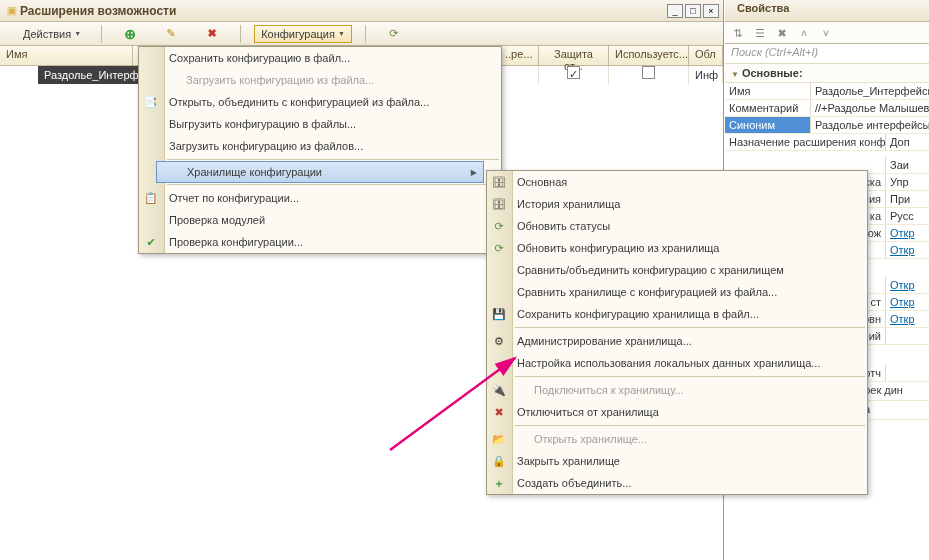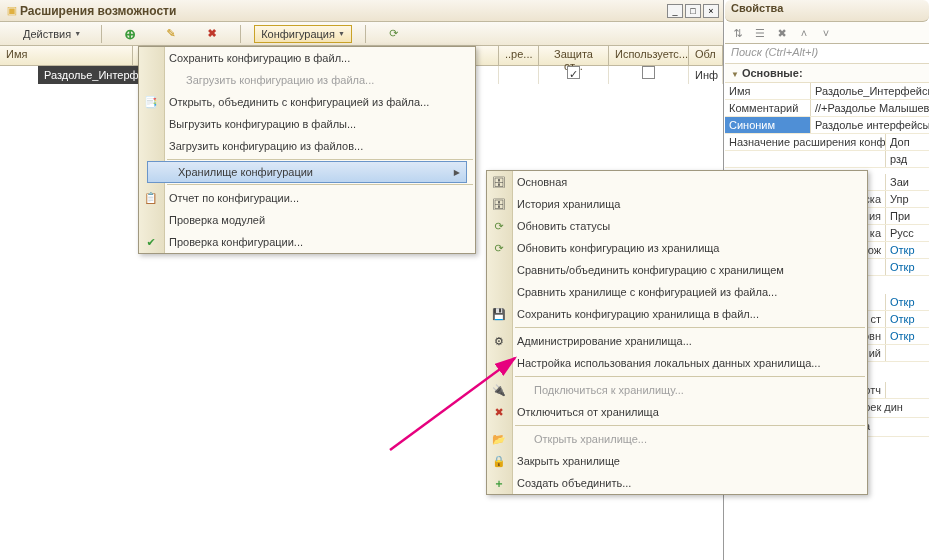--- a/index.html
+++ b/index.html
@@ -34,42 +34,42 @@
   
   .data-area { position: relative; }
   .data-row { height: 18px; display: flex; align-items: center; }
   .data-row.sel .cell-name { background: #404040; color: #fff; margin-left: 38px; }
   .cell { border-right: 1px solid #e5e0d0; padding: 0 6px; height: 18px; line-height: 18px; color: #333; }
   .cell-name { width: 133px; }
   .cell-chk { text-align: center; }
   
   
   .right-panel { position: absolute; left: 725px; top: 0; width: 204px; height: 560px; }
-  .rp-title { height: 22px; background: linear-gradient(to bottom, #f9f5ed, #ede4d0); border-bottom: 1px solid #c0b89f; padding: 2px 6px; font-weight: bold; color: #5a4a2a; border-radius: 6px; }
+  .rp-title { height: 22px; background: linear-gradient(to bottom, #f9f5ed, #ede4d0); border-bottom: 1px solid #c0b89f; padding: 2px 12px; font-weight: bold; color: #5a4a2a; }
   .rp-toolbar { height: 22px; border-bottom: 1px solid #c0b89f; display: flex; align-items: center; padding: 0 4px; gap: 4px; background: #fdfcf8; }
   .rp-tb-btn { width: 18px; height: 18px; border: 1px solid transparent; color: #888; text-align: center; line-height: 16px; cursor: pointer; }
   
   .search-box { height: 20px; border-bottom: 1px solid #e0d8c0; padding: 2px 6px; color: #999; font-style: italic; }
   
   .group-hdr { padding: 3px 6px; font-weight: bold; color: #3a3a3a; background: #fdfcf8; border-bottom: 1px solid #e8e0c8; }
   .group-hdr .tri { color: #8a7a4a; font-size: 8px; margin-right: 3px; }
   
   .prop-row { display: flex; border-bottom: 1px solid #f0ead6; }
   .prop-lbl { width: 85px; padding: 2px 4px; color: #3a3a3a; overflow: hidden; white-space: nowrap; }
   .prop-lbl.sel { background: #4f8fd6; color: #fff; }
   .prop-val { flex: 1; padding: 2px 4px; background: #fff; color: #333; overflow: hidden; white-space: nowrap; border-left: 1px solid #e0d8c0; }
-  .prop-val.link { color: #0066aa; cursor: pointer; }
+  .prop-val.link { color: #0066aa; text-decoration: underline; cursor: pointer; }
   .prop-chk { width: 14px; height: 14px; border: 1px solid #888; display: inline-block; vertical-align: middle; margin-right: 3px; }
   
   
-  .menu1 { position: absolute; left: 138px; top: 46px; width: 338px; background: #fcfaf3; border: 1px solid #a0987f; box-shadow: 2px 2px 5px rgba(0,0,0,0.25); z-index: 100; }
+  .menu1 { position: absolute; left: 138px; top: 46px; width: 364px; background: #fcfaf3; border: 1px solid #a0987f; box-shadow: 2px 2px 5px rgba(0,0,0,0.25); z-index: 100; }
   .menu1 .gutter { position: absolute; left: 0; top: 0; width: 26px; height: 100%; background: linear-gradient(to right, #f3eed9, #e6dfc3); border-right: 1px solid #d0c8a8; }
   .menu-item { height: 22px; display: flex; align-items: center; padding-left: 30px; padding-right: 8px; position: relative; cursor: pointer; color: #3a3a3a; }
   .menu-item.disabled { color: #a0a0a0; padding-left: 47px; }
-  .menu-item.hover { background: linear-gradient(to bottom, #dce8f7, #bcd5f0); border: 1px solid #6a95c9; margin: -1px 8px; }
+  .menu-item.hover { background: linear-gradient(to bottom, #dce8f7, #bcd5f0); border: 1px solid #6a95c9; margin: -1px 17px; }
   .menu-item .m-icon { position: absolute; left: 4px; width: 16px; text-align: center; }
   .menu-item .arrow { position: absolute; right: 6px; font-size: 8px; color: #555; }
   .menu-sep { height: 1px; margin: 2px 2px 2px 28px; background: #d0c8a8; }
   
   .menu2 { position: absolute; left: 486px; top: 170px; width: 382px; background: #fcfaf3; border: 1px solid #a0987f; box-shadow: 2px 2px 5px rgba(0,0,0,0.25); z-index: 101; }
   .menu2 .gutter { position: absolute; left: 0; top: 0; width: 26px; height: 100%; background: linear-gradient(to right, #f3eed9, #e6dfc3); border-right: 1px solid #d0c8a8; }
   
   
   .pink-arrow { position: absolute; z-index: 200; pointer-events: none; }
   
@@ -153,24 +153,20 @@
     <div class="prop-val">//+Раздолье Малышев</div>
   </div>
   <div class="prop-row">
     <div class="prop-lbl sel">Синоним</div>
     <div class="prop-val">Раздолье интерфейсы</div>
   </div>
   <div class="prop-row">
     <div class="prop-lbl" style="width:160px">Назначение расширения конфиг</div>
     <div class="prop-val">Доп</div>
   </div>
-  <div class="prop-row">
-    <div class="prop-lbl" style="width:160px"></div>
-    <div class="prop-val">рзд</div>
-  </div>
   <div style="height:6px"></div>
   <div class="prop-row">
     <div class="prop-lbl" style="width:160px"></div>
     <div class="prop-val">Заи</div>
   </div>
   <div class="prop-row">
     <div class="prop-lbl" style="width:160px;text-align:right">ска</div>
     <div class="prop-val">Упр</div>
   </div>
   <div class="prop-row">

